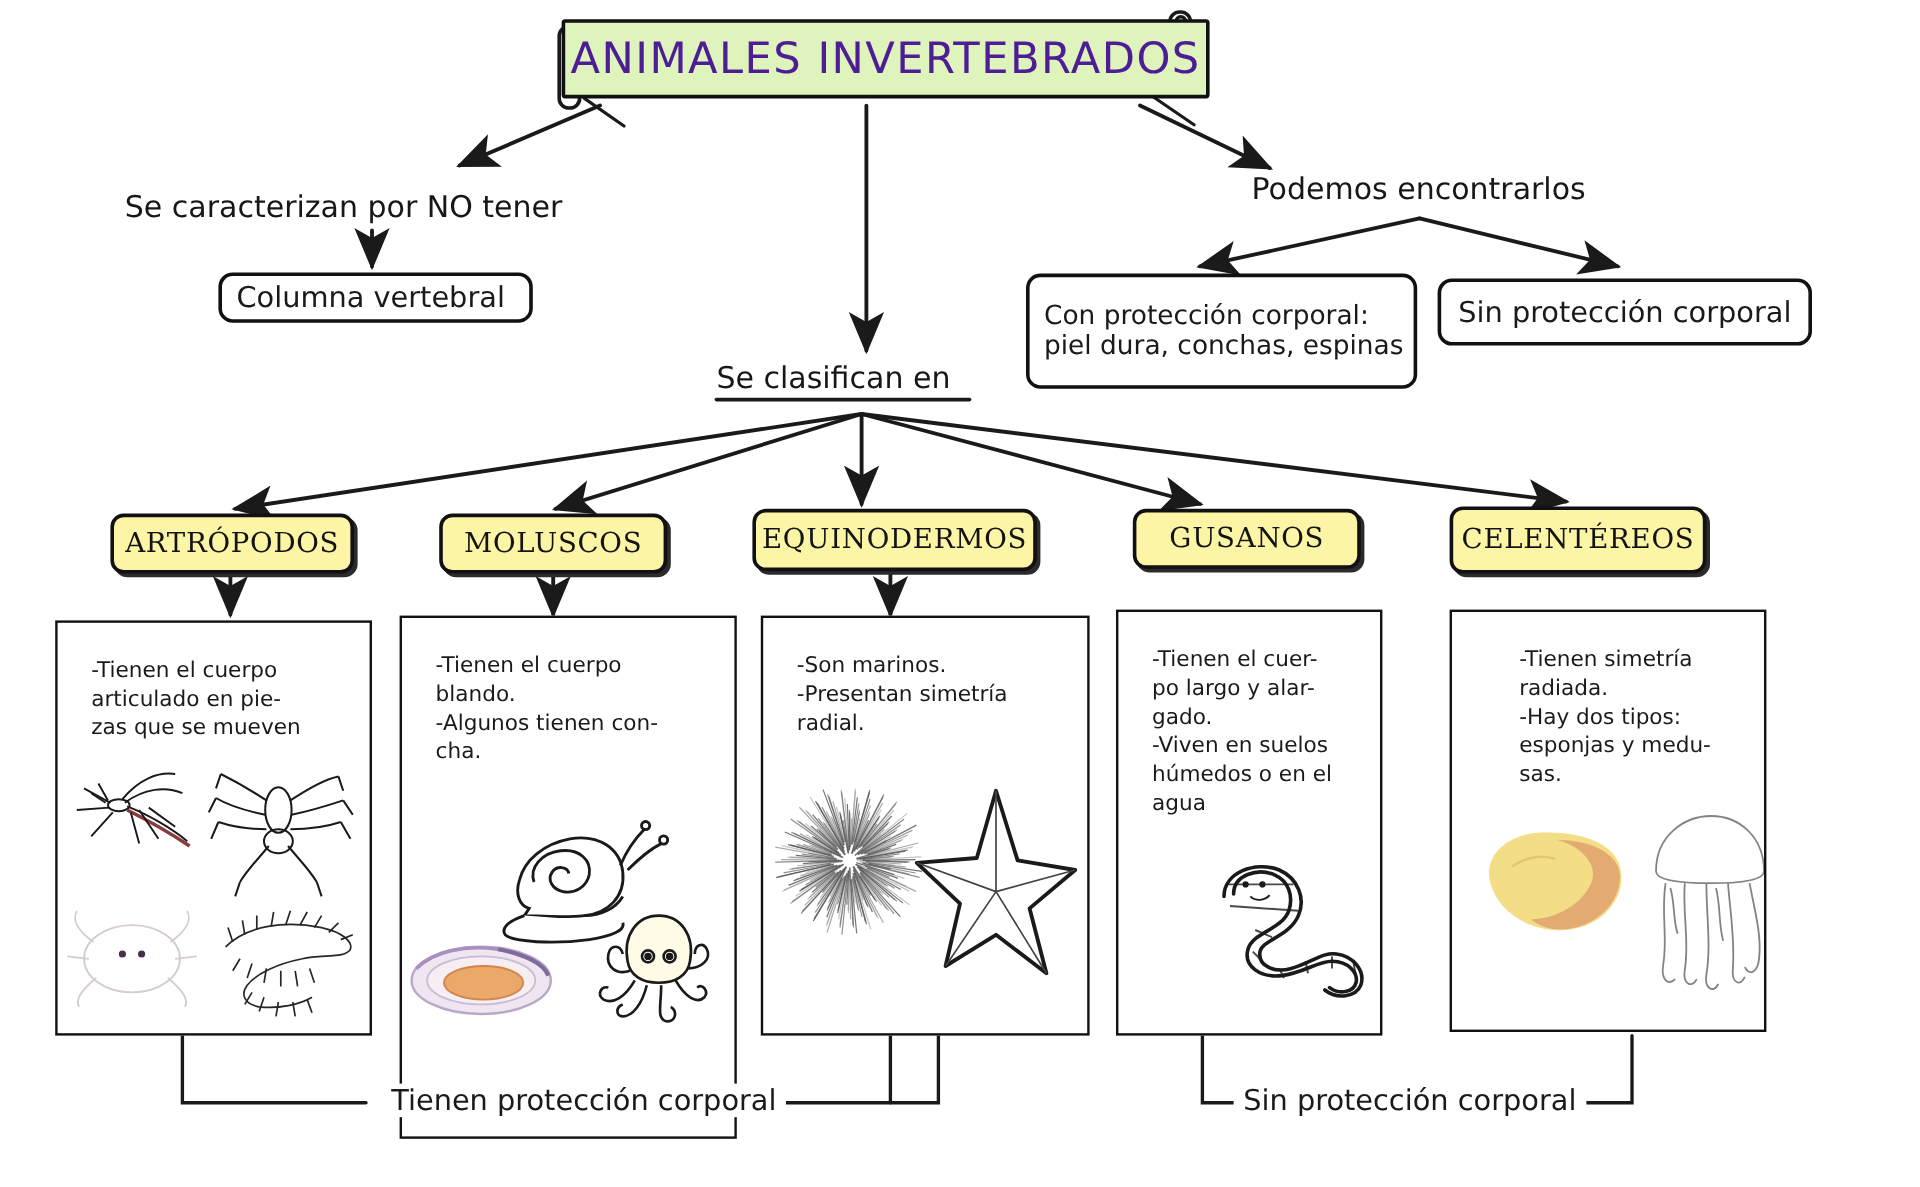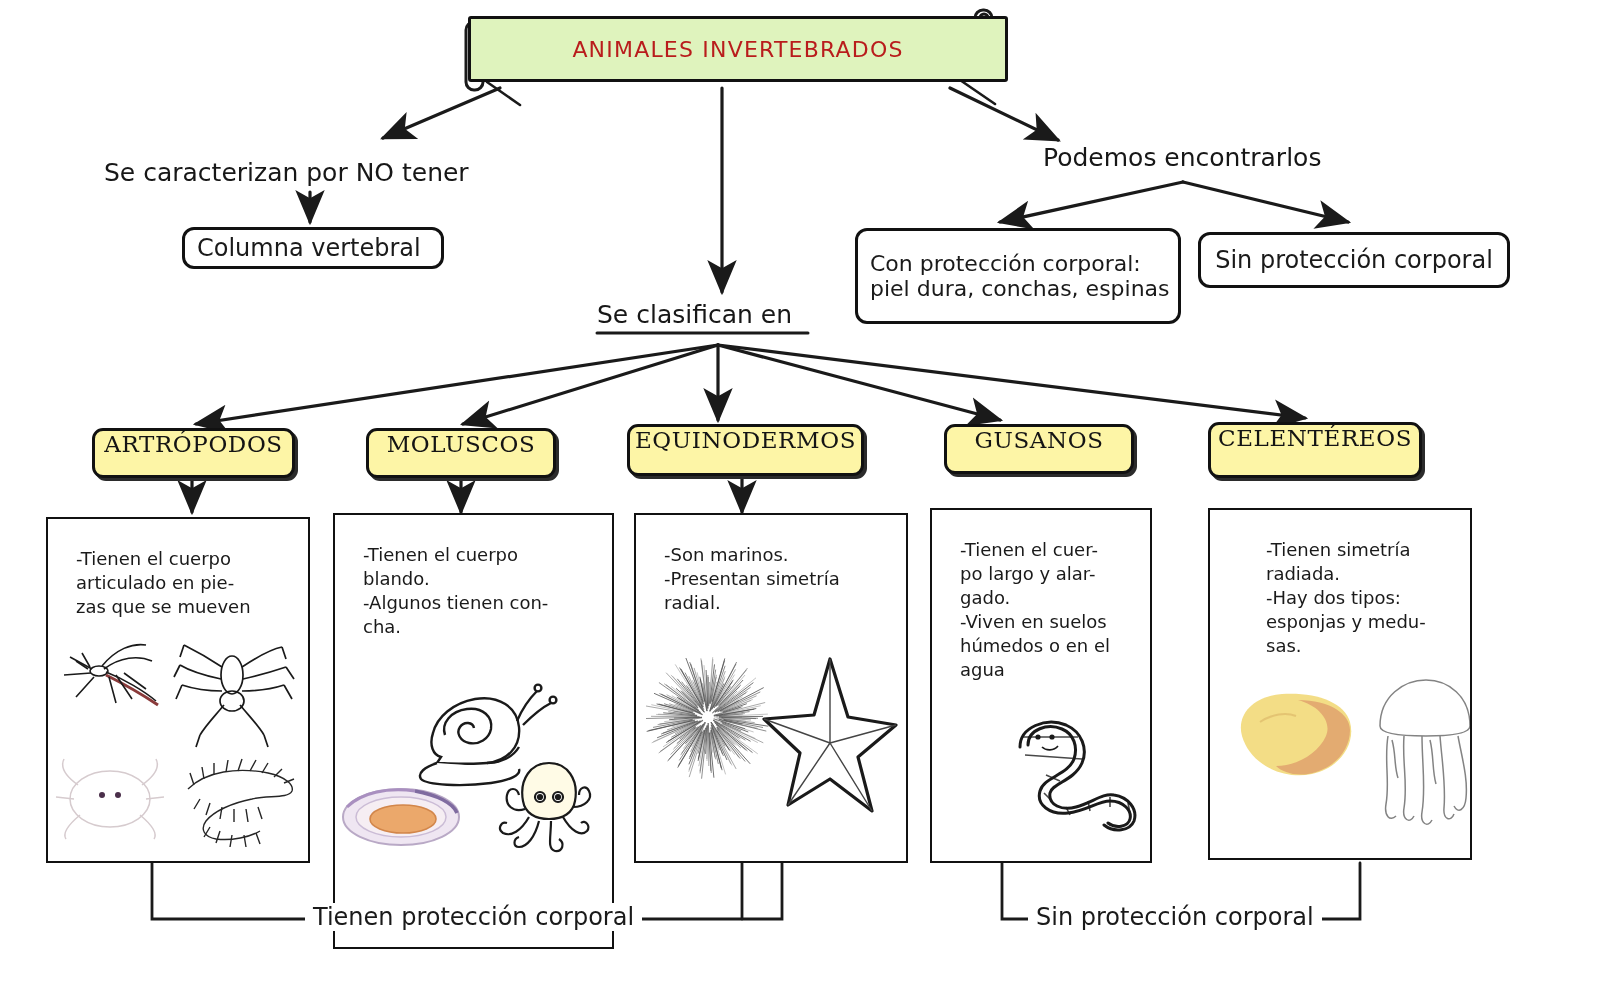--- a/index.html
+++ b/index.html
@@ -7,33 +7,33 @@
        font-family:"DejaVu Sans","Liberation Sans",sans-serif;color:#1a1a1a;}
   #stage{position:absolute;inset:0;width:1600px;height:989px;}
   svg.layer{position:absolute;left:0;top:0;width:1600px;height:989px;pointer-events:none;}
 
   .abs{position:absolute;box-sizing:border-box;}
 
   
   #banner{left:468px;top:16px;width:540px;height:66px;
           background:#dff3bd;border:3px solid #111;border-radius:3px;
           display:flex;align-items:center;justify-content:center;}
-  #banner-text{font-size:22px;letter-spacing:1.2px;color:#b91c1c;white-space:nowrap;}
+  #banner-text{font-size:36px;letter-spacing:1.2px;color:#4c1d95;white-space:nowrap;}
 
   
   .caption{font-size:25px;white-space:nowrap;color:#171717;}
 
   
   .rbox{border:3px solid #111;border-radius:12px;background:#fff;
         display:flex;flex-direction:column;justify-content:center;}
   .rbox .line{font-size:24px;white-space:nowrap;padding:0 12px;}
 
   
   .chip{background:#fdf5a6;border:3px solid #111;border-radius:11px;
-        display:flex;justify-content:center;
+        display:flex;align-items:center;justify-content:center;
         box-shadow:3px 3px 0 #2b2b2b;}
   .chip span{font-family:"DejaVu Serif","Liberation Serif",serif;
              font-size:23px;letter-spacing:.6px;white-space:nowrap;color:#141414;}
 
   
   .dbox{border:2.5px solid #111;background:#fff;padding:12px 10px 6px 12px;}
   .dbox p{margin:16px;font-size:18px;line-height:1.33;white-space:pre-line;}
 
   .art{position:absolute;}
 
@@ -514,16 +514,16 @@
         <path d="M168,66 C164,90 170,112 166,134 C164,146 170,152 176,146"></path>
         <path d="M184,66 C182,92 188,114 184,138 C182,150 190,154 194,146"></path>
         <path d="M202,66 C202,94 206,118 202,142 C200,154 208,158 212,150"></path>
         <path d="M220,66 C222,92 226,114 224,138 C223,150 231,152 234,144"></path>
         <path d="M238,66 C242,88 248,108 246,128 C245,140 238,144 234,136"></path>
         <path d="M172,70 C176,84 174,96 178,108 M210,70 C214,86 212,100 216,114"></path>
       </g>
     </svg>
   </div>
 
-  <div class="abs bcap" style="left:305px;top:903px;">Tienen protección corporal</div>
+  <div class="abs bcap" style="left:318px;top:903px;">Tienen protección corporal</div>
   <div class="abs bcap" style="left:1028px;top:903px;">Sin protección corporal</div>
 
 </div>
 
 </body></html>

